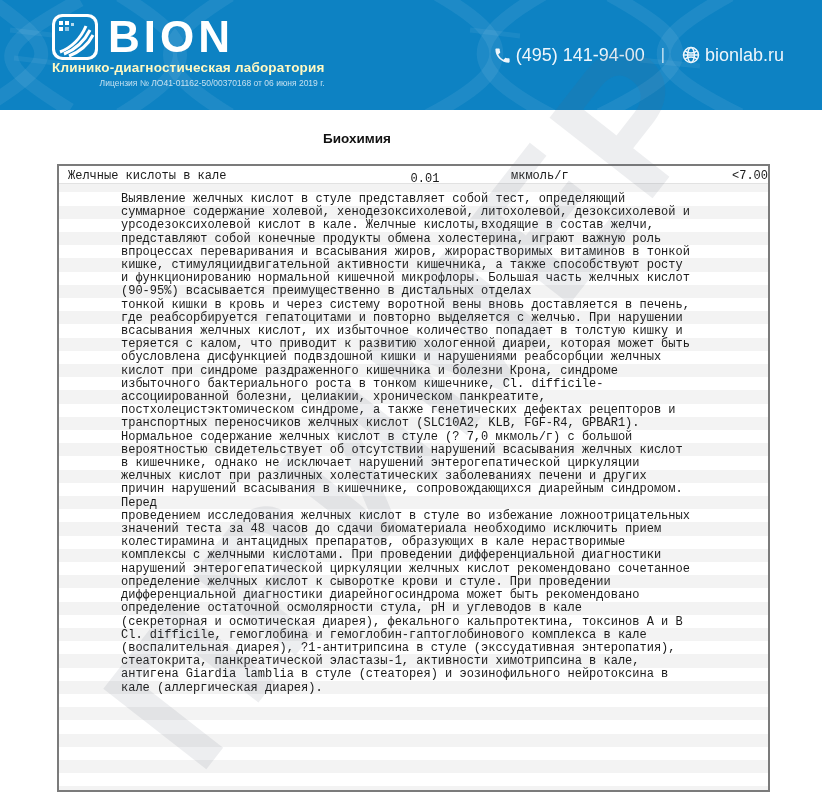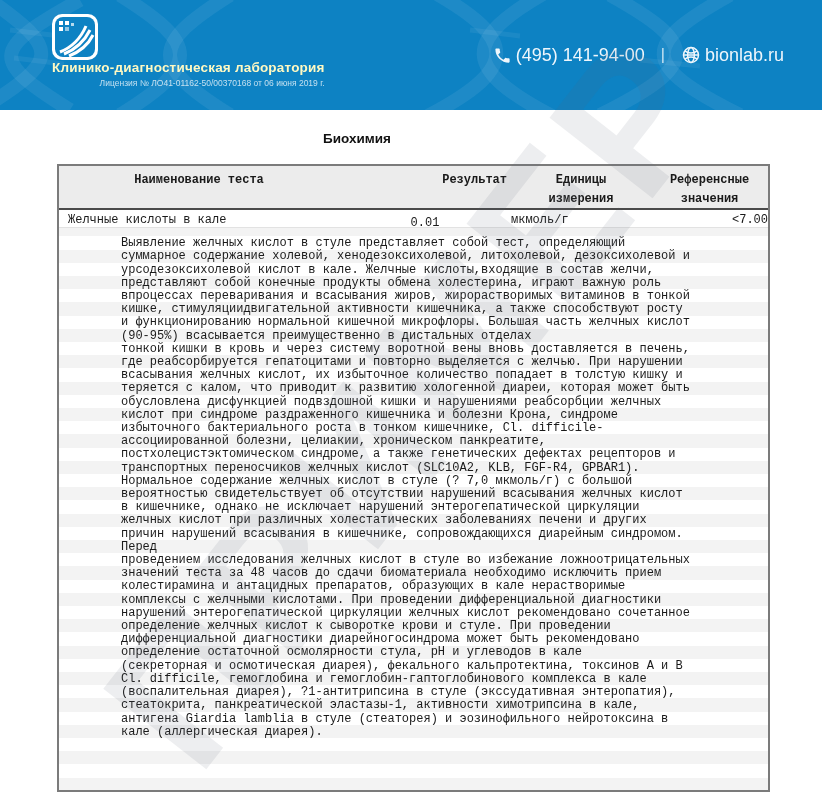--- a/index.html
+++ b/index.html
@@ -149,20 +149,21 @@
           <path d="M 17 42 C 27 38, 36 31, 41 21"></path>
         </g>
         <g fill="#ffffff">
           <rect x="7" y="7" width="4" height="4"></rect>
           <rect x="13" y="7" width="4" height="4"></rect>
           <rect x="7" y="13" width="4" height="4"></rect>
           <rect x="13" y="13" width="4" height="4" fill="rgba(255,255,255,0.55)"></rect>
           <rect x="19" y="9" width="3" height="3" fill="rgba(255,255,255,0.7)"></rect>
         </g>
       </svg>
+      <div class="logo-text">BION</div>
     </div>
     <div class="logo-subtitle">Клинико-диагностическая лаборатория</div>
     <div class="logo-license">Лицензия № ЛО41-01162-50/00370168 от 06 июня 2019 г.</div>
   </div>
 
   <div class="contacts">
     <div class="contact-item">
       <svg width="19" height="19" viewBox="0 0 24 24">
         <path fill="#eef6fc" d="M6.6 10.8c1.4 2.8 3.8 5.1 6.6 6.6l2.2-2.2c.3-.3.7-.4 1-.2 1.1.4 2.4.6 3.6.6.6 0 1 .4 1 1V20c0 .6-.4 1-1 1C10.8 21 3 13.2 3 4c0-.6.4-1 1-1h3.5c.6 0 1 .4 1 1 0 1.3.2 2.5.6 3.6.1.3 0 .7-.2 1l-2.3 2.2z"></path>
       </svg>
@@ -180,28 +181,20 @@
         </g>
       </svg>
       <span>bionlab.ru</span>
     </div>
   </div>
 </div>
 
 <div class="section-title">Биохимия</div>
 
 <div class="report-table">
-  <div class="thead">
-    <div class="th c-name">Наименование теста</div>
-    <div class="th c-result">Результат</div>
-    <div class="th c-units">Единицы
-измерения</div>
-    <div class="th c-ref">Референсные
-значения</div>
-  </div>
   <div class="tbody">
     <div class="data-row">
       <div class="td c-name">Желчные кислоты в кале</div>
       <div class="td c-result">0.01</div>
       <div class="td c-units">мкмоль/г</div>
       <div class="td c-ref">&lt;7.00</div>
     </div>
     <pre class="description">Выявление желчных кислот в стуле представляет собой тест, определяющий
 суммарное содержание холевой, хенодезоксихолевой, литохолевой, дезоксихолевой и
 урсодезоксихолевой кислот в кале. Желчные кислоты,входящие в состав желчи,

